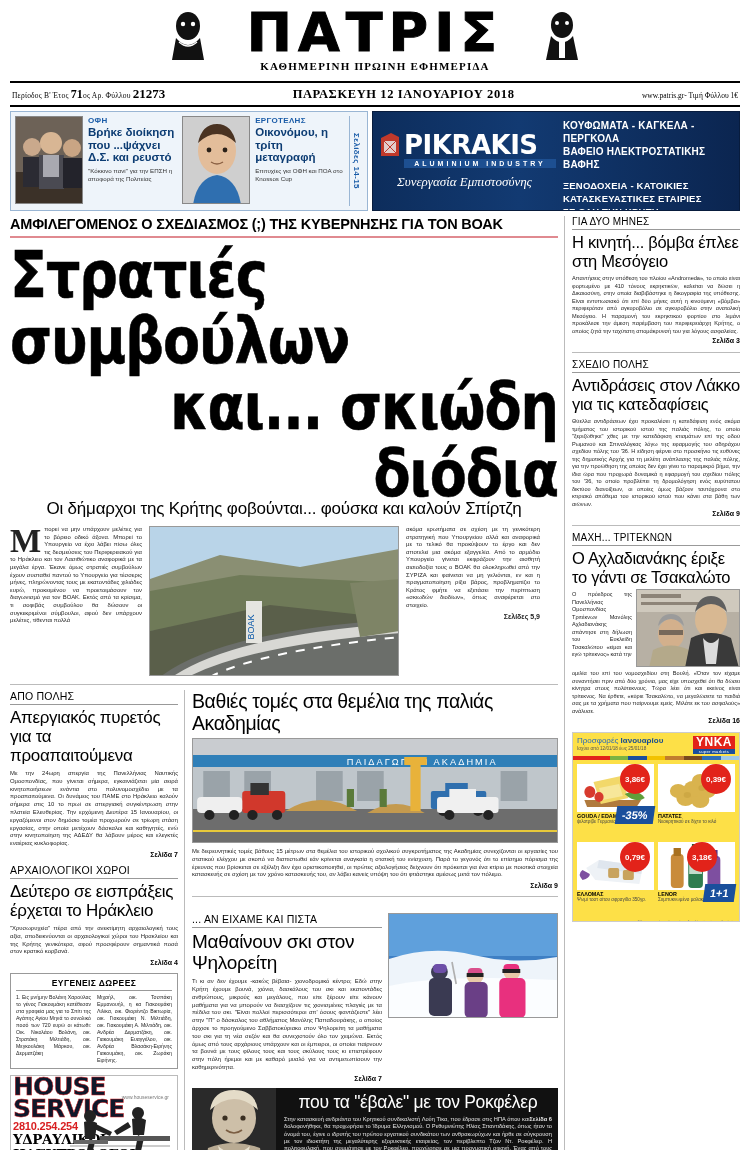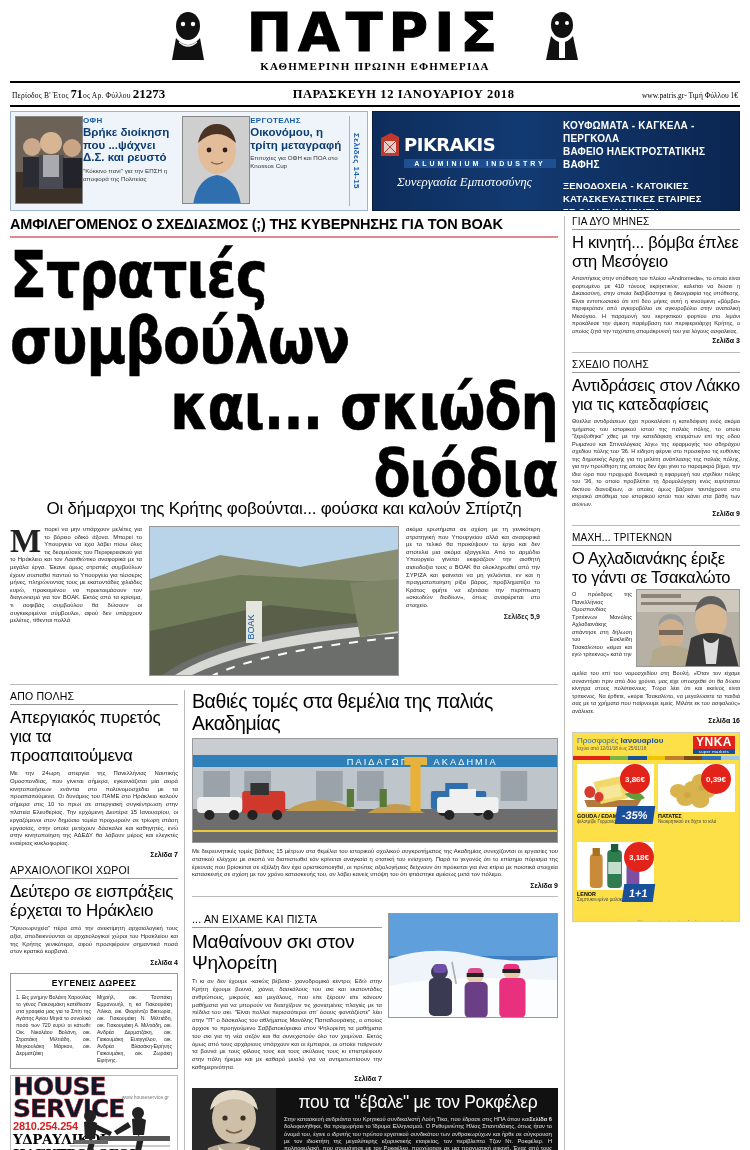--- a/index.html
+++ b/index.html
@@ -52,21 +52,21 @@
   .mast-info .site { font-size:11px; font-weight:bold;}
   .mast-info .site span { font-size:7.5px; font-weight:normal;}
   .mast-rule2 { border-top:2px solid #000; margin-bottom:4px;}
 
   
   .topbanner { display:flex; height:100px; gap:0; }
   .sports-box {
     width:358px; border:1px solid #9ab6d4; background:#eef4fa;
     display:flex; padding:4px; gap:5px; position:relative;
   }
-  .sp-item { display:flex; width:168px;}
+  .sp-item { display:flex; gap:5px; width:168px;}
   .sp-photo { width:68px; height:88px; border:1px solid #888; overflow:hidden; position:relative;}
   .sp-txt { flex:1; min-width:0;}
   .sp-kicker { font-size:8px; font-weight:bold; color:#1a5ca8; letter-spacing:.3px;}
   .sp-head { font-size:11.5px; font-weight:bold; color:#0c3c73; line-height:12.5px; margin-top:1px;}
   .sp-sub { font-size:6.2px; color:#333; line-height:8px; margin-top:3px;}
   .sp-pages {
     width:14px; background:#eef4fa; display:flex; align-items:center; justify-content:center;
     border-left:1px solid #9ab6d4;
   }
   .sp-pages span {
@@ -74,21 +74,21 @@
   }
 
   .ad-pikrakis {
     flex:1; margin-left:4px; display:flex;
     background:linear-gradient(90deg,#0d2d5c 0%,#123a72 40%,#0b2550 100%);
     color:#fff; border:1px solid #081c3d; position:relative; overflow:hidden;
   }
   .pk-left { width:186px; position:relative; display:flex; flex-direction:column; justify-content:center; padding-left:6px;}
   .pk-logorow { display:flex; align-items:center; gap:3px;}
   .pk-mark { width:22px; height:26px; position:relative;}
-  .pk-name { font-size:18px; font-weight:bold; letter-spacing:-0.5px; line-height:26px; font-family:"DejaVu Sans", sans-serif;}
+  .pk-name { font-size:26px; font-weight:bold; letter-spacing:-0.5px; line-height:26px; font-family:"DejaVu Sans", sans-serif;}
   .pk-ind { font-size:7px; letter-spacing:3px; font-weight:bold; background:#1d4f91; padding:1px 0; text-align:center; width:152px; margin-left:25px; margin-top:1px;}
   .pk-slogan { font-family:"Liberation Serif", serif; font-style:italic; font-size:13px; margin-top:6px; margin-left:18px;}
   .pk-right { flex:1; text-align:left; padding:7px 4px 3px;}
   .pk-l1 { font-size:10px; font-weight:bold; line-height:13px; letter-spacing:.2px;}
   .pk-l2 { font-size:9.5px; font-weight:bold; line-height:13px; margin-top:8px; letter-spacing:.2px;}
 
   
   .grid { display:flex; margin-top:5px; gap:6px; }
   .col-main { width:548px; }
   .col-side { width:176px; border-left:1px solid #bbb; padding-left:7px;}
@@ -645,39 +645,56 @@
                   <ellipse cx="32" cy="31" rx="4" ry="3"></ellipse>
                     <ellipse cx="48" cy="24" rx="4" ry="3"></ellipse>
                 </g>
               </svg>
             </div>
             <div class="sy-name">ΠΑΤΑΤΕΣ</div>
             <div class="sy-desc">Νεοκρητικού σε δίχτυ το κιλό</div>
             <div class="sy-price" style="top:2px; right:6px;">0,39€</div>
           </div>
 
+          <div class="sy-cell">
+            <div class="sy-img">
+              <svg viewBox="0 0 84 48" width="100%" height="48" preserveAspectRatio="none">
+                <rect width="84" height="48" fill="#fff"></rect>
+                <path d="M10 26 l14 -8 l48 6 l-4 18 l-48 -4z" fill="#eef2f6"></path>
+                <path d="M24 18 l48 6 l-2 8 l-48 -6z" fill="#dfe6ee"></path>
+                <g fill="#c8a35e">
+                    <rect x="34" y="26" width="12" height="10" rx="2"></rect>
+                    <rect x="50" y="28" width="12" height="10" rx="2"></rect>
+                  </g>
+                <path d="M6 28 q-6 4 0 10 q8 -2 8 -6z" fill="#7e4fa0"></path>
+              </svg>
+            </div>
+            <div class="sy-name">ΕΛΛΟΜΑΣ</div>
+            <div class="sy-desc">Ψωμί τοστ σίτου σφραγίδα 350γρ.</div>
+            <div class="sy-price" style="top:2px; right:6px;">0,79€</div>
+          </div>
 
           <div class="sy-cell">
             <div class="sy-img">
               <svg viewBox="0 0 84 48" width="100%" height="48" preserveAspectRatio="none">
                 <rect width="84" height="48" fill="#fff"></rect>
                 <g>
                   <rect x="14" y="12" width="14" height="34" rx="4" fill="#c98b3a"></rect>
                     <rect x="17" y="6" width="8" height="8" fill="#a8701f"></rect>
                   <rect x="33" y="8" width="16" height="38" rx="4" fill="#2f7d4f"></rect>
                     <rect x="37" y="2" width="8" height="8" fill="#1d5c38"></rect>
                   <rect x="54" y="14" width="14" height="32" rx="4" fill="#7e4fa0"></rect>
                     <rect x="57" y="8" width="8" height="8" fill="#5d3580"></rect>
                 </g>
                 <rect x="34" y="20" width="14" height="12" fill="#e8f4ea" opacity=".8"></rect>
               </svg>
             </div>
             <div class="sy-name">LENOR</div>
             <div class="sy-desc">Συμπυκνωμένο μαλακτικό 26 μεζ.</div>
-            <div class="sy-price" style="top:2px; right:2px;">3,18€</div>
+            <div class="sy-price" style="top:2px; right:20px;">3,18€</div>
             <div class="sy-badge" style="bottom:16px; right:2px;">1+1</div>
           </div>
 
         </div>
         <div class="sy-foot">*Οι προσφορές ισχύουν μέχρι εξαντλήσεως των αποθεμάτων</div>
 
       </div>
 
     </div>
   </div>

